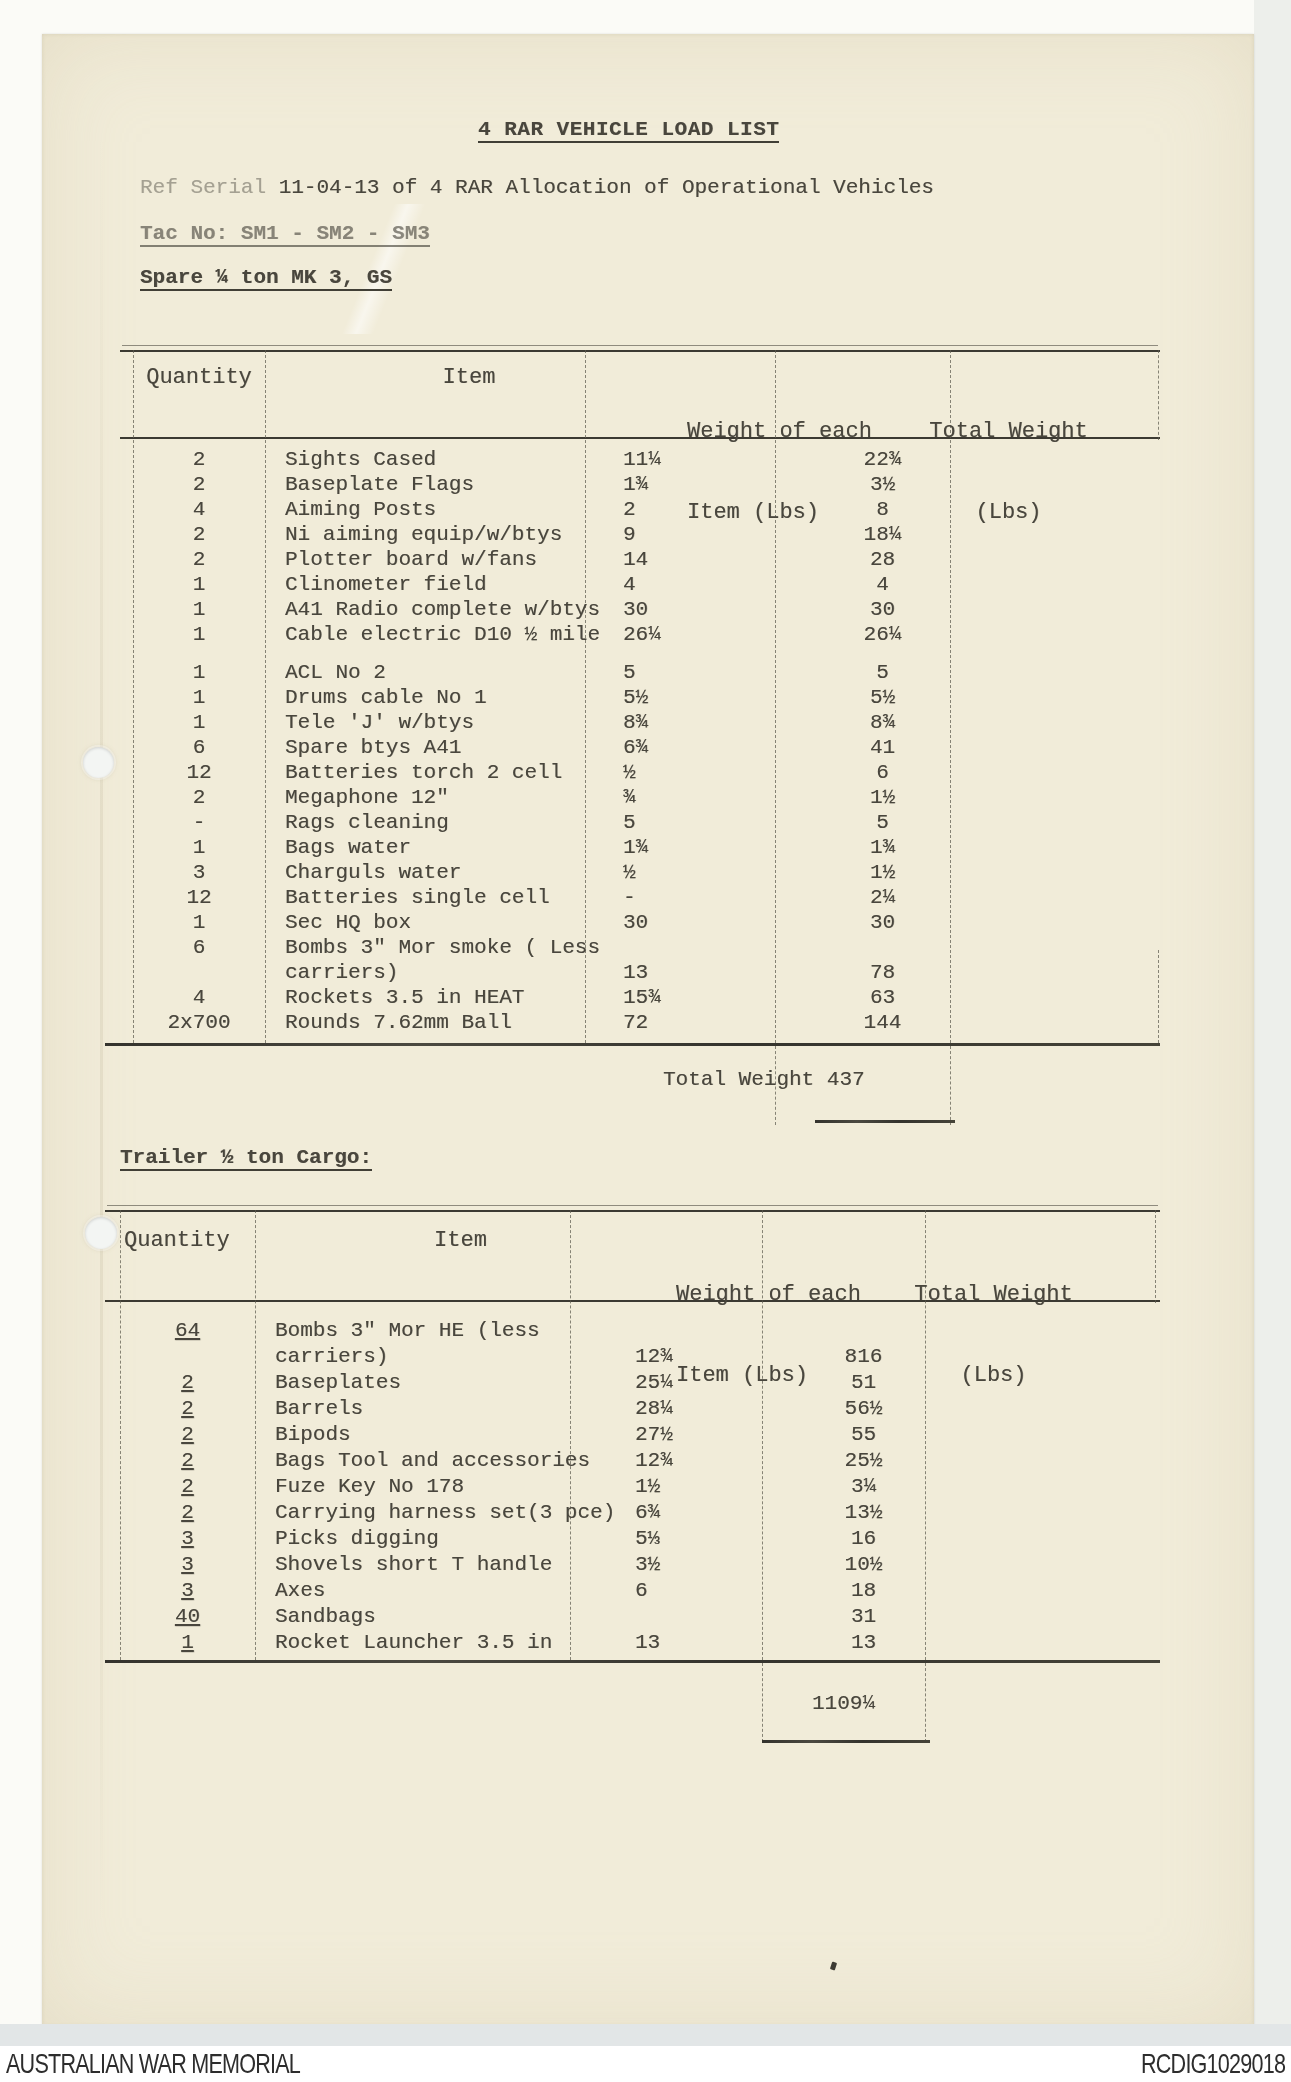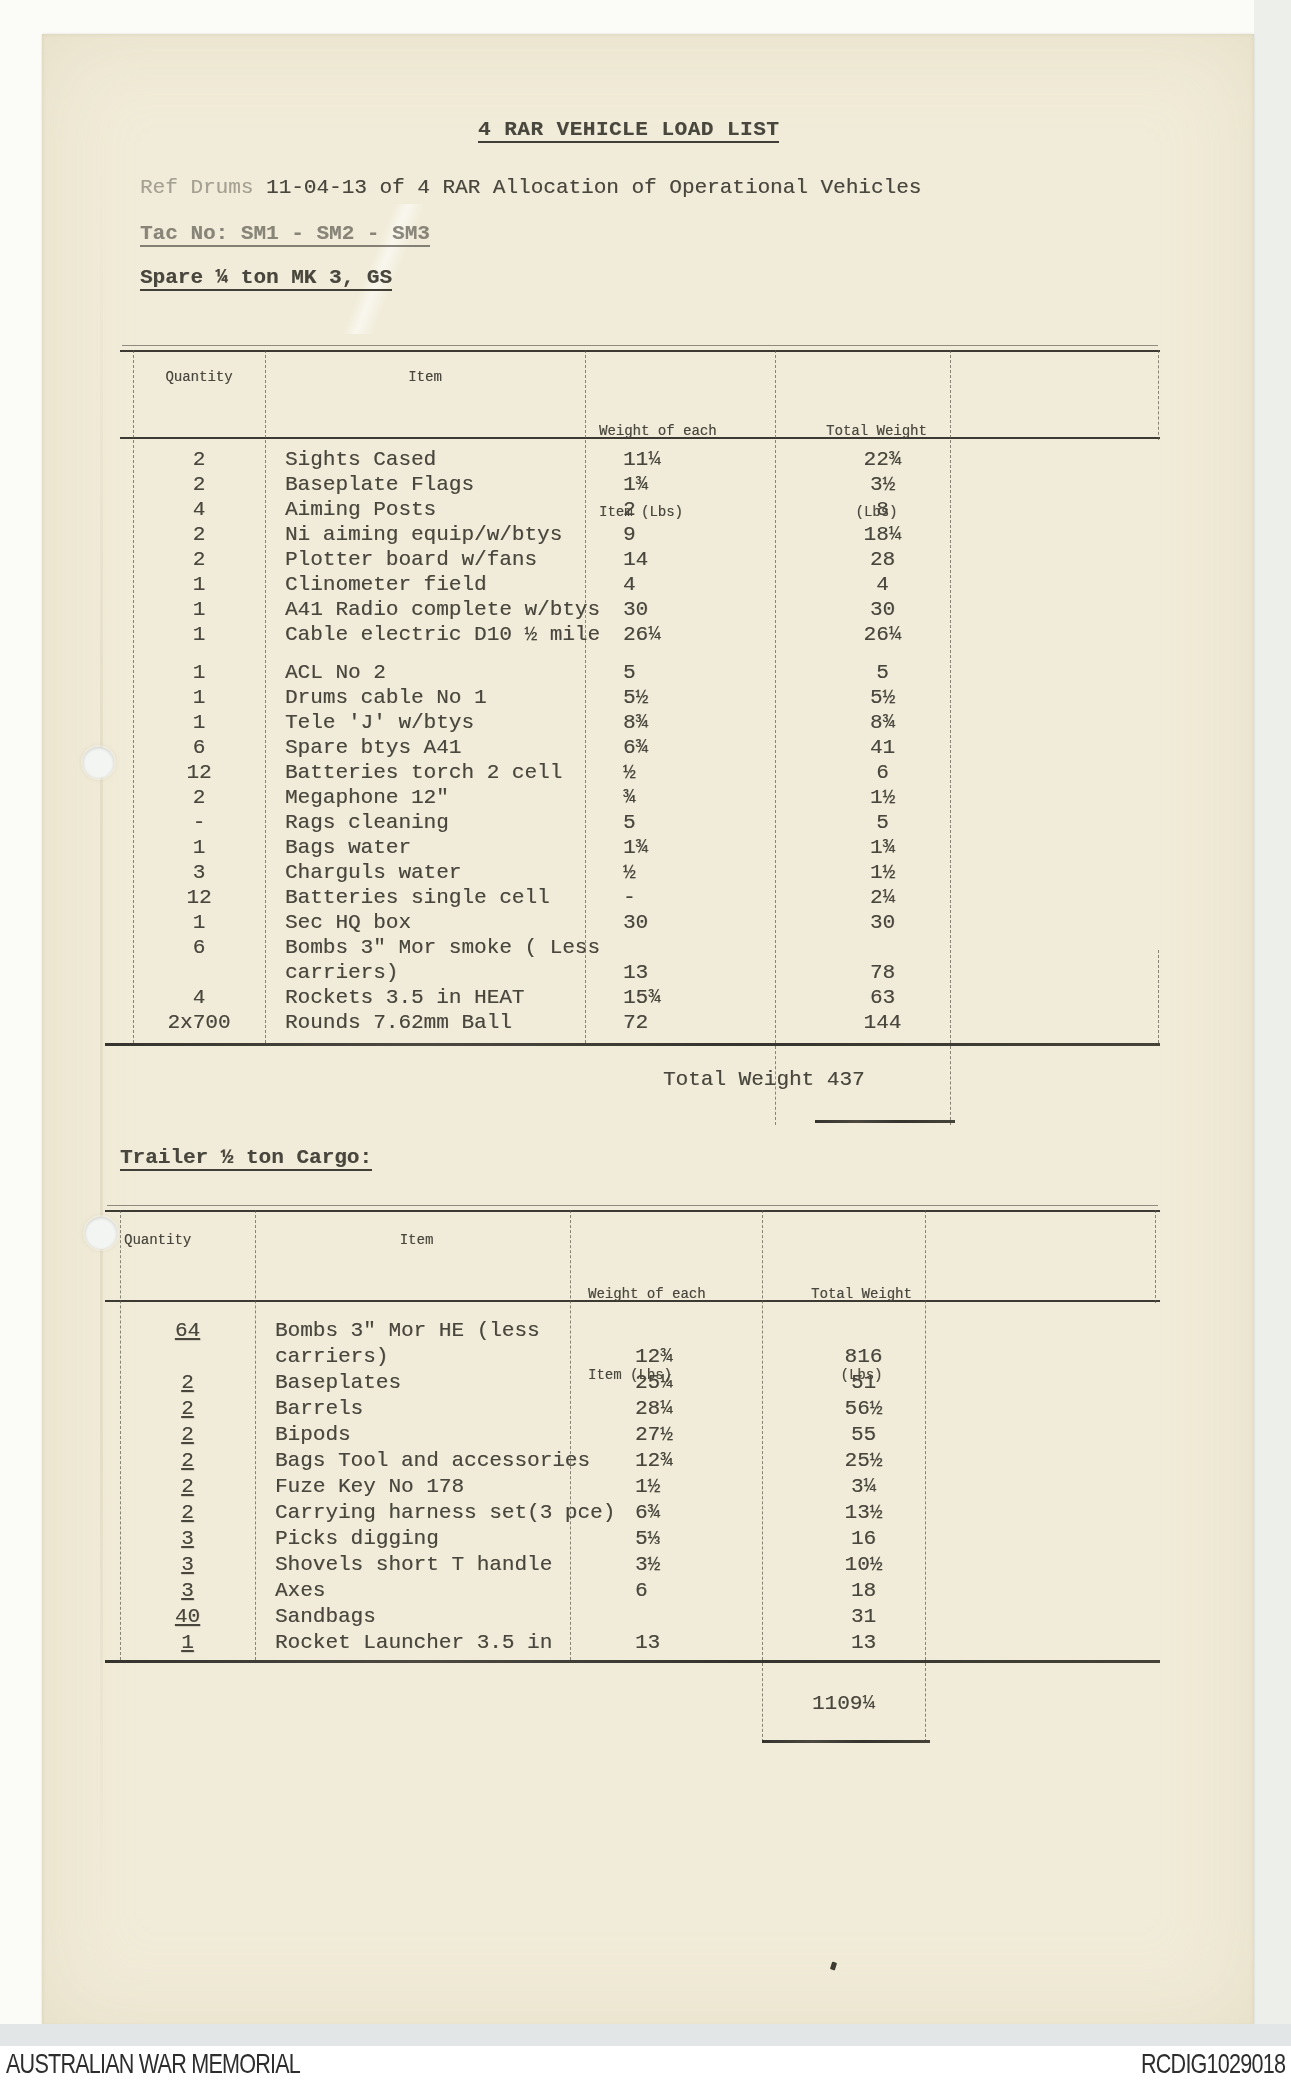--- a/index.html
+++ b/index.html
@@ -27,21 +27,21 @@
   .abs{position:absolute;}
   .u{border-bottom:2px solid #413f36;padding-bottom:0;font-weight:bold;}
   .fade1{opacity:0.45;}
   .fade2{opacity:0.62;}
 
   .hline{position:absolute;height:2px;background:#3c3a32;}
   .hline.heavy{height:3px;background:linear-gradient(90deg,#34332d,#4b4940 30%,#34332d 60%,#454338);}
   .hline.dbl::after{content:'';position:absolute;left:2px;right:2px;top:-5px;height:1px;background:rgba(62,60,51,0.55);}
   .vline{position:absolute;width:0;border-left:1px dashed rgba(93,90,77,0.72);}
 
-  .thead{position:absolute;display:flex;font-size:14px;line-height:27px;}
+  .thead{position:absolute;display:flex;font-size:22px;line-height:27px;gap:44px;}
   .thead .hc{padding-top:12px;}
   .center{text-align:center;}
 
   .rows{position:absolute;font-size:21px;}
   .trow{display:flex;}
   .t1rows .trow{height:25px;line-height:25px;}
   .t2rows .trow{height:26px;line-height:26px;}
   .c{white-space:pre;overflow:visible;flex:none;}
   .t1rows .c0{width:132px;text-align:center;}
   .t1rows .c1{width:320px;padding-left:20px;}
@@ -72,21 +72,21 @@
 
 <div class="paper">
   <div class="fold"></div>
 </div>
 <div class="crease"></div>
 <div class="hole" id="hole1"></div>
 <div class="hole" id="hole2"></div>
 
 <div class="abs tw u" style="left:478px;top:118px;font-size:21px;letter-spacing:0.5px;">4 RAR VEHICLE LOAD LIST</div>
 
-<div class="abs tw" style="left:140px;top:176px;font-size:21px;"><span class="fade1">Ref Drums </span><span>11-04-13 of 4 RAR Allocation of Operational Vehicles</span></div>
+<div class="abs tw" style="left:140px;top:176px;font-size:21px;"><span class="fade1">Ref Serial </span><span>11-04-13 of 4 RAR Allocation of Operational Vehicles</span></div>
 
 <div class="abs tw u fade2" style="left:140px;top:222px;font-size:21px;">Tac No: SM1 - SM2 - SM3</div>
 
 <div class="abs tw u" style="left:140px;top:266px;font-size:21px;">Spare ¼ ton MK 3, GS</div>
 
 <div class="hline dbl" style="left:120px;top:350px;width:1040px;"></div>
 <div class="hline" style="left:120px;top:437px;width:1040px;"></div>
 <div class="hline heavy" style="left:105px;top:1043px;width:1055px;"></div>
 <div class="vline" style="left:133px;top:350px;height:693px;"></div>
 <div class="vline" style="left:265px;top:350px;height:693px;"></div>

